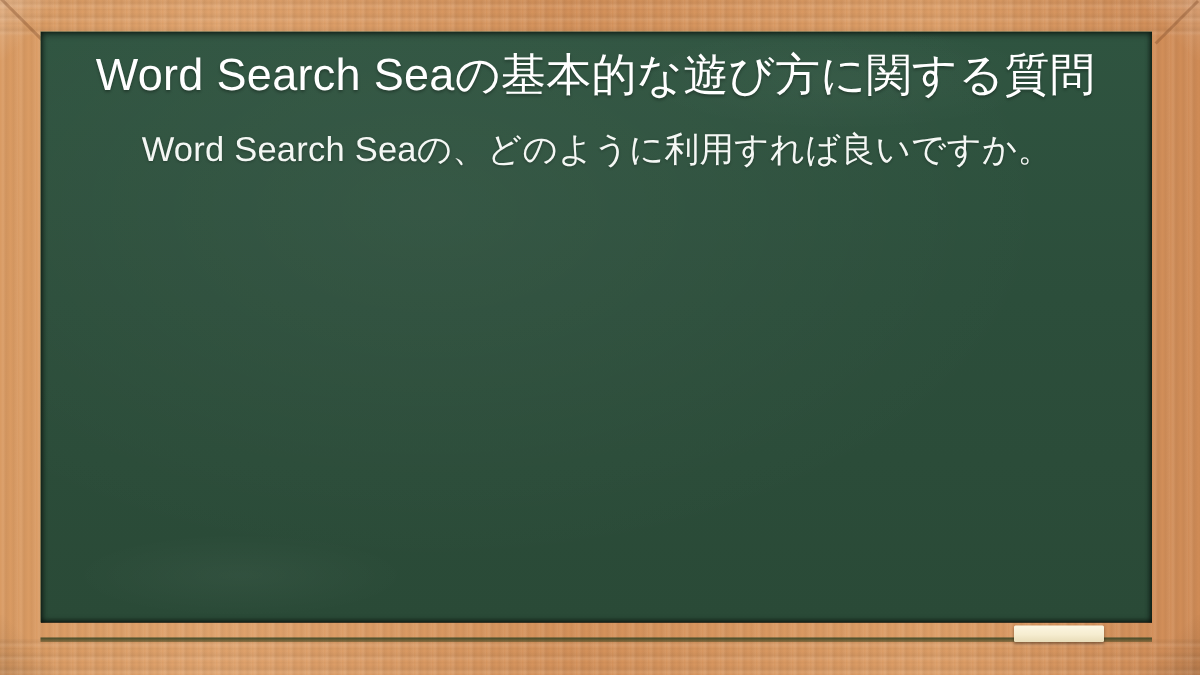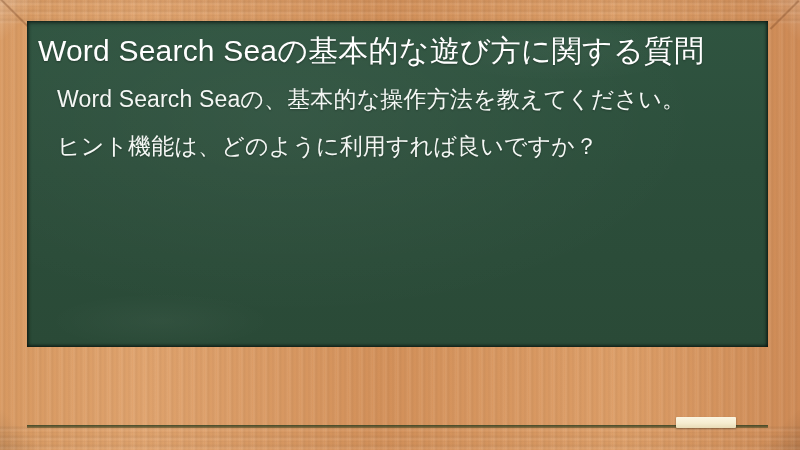--- a/index.html
+++ b/index.html
@@ -80,31 +80,32 @@
   }
   .seam.tl { top: 0;  left: 0;   transform: rotate(-45deg) translate(0, 0); }
   .seam.tr { top: 0;  right: 0;  transform: rotate(45deg); }
 
   
   #chalkboard {
     position: absolute;
     left: 27px;
     top: 21px;
     width: 741px;
-    height: 326px;
+    height: 394px;
     box-sizing: border-box;
     background:
       radial-gradient(ellipse at 35% 30%, rgba(255,255,255,0.045) 0%, rgba(255,255,255,0.0) 62%),
       linear-gradient(180deg, #2f5440 0%, #2c4e3b 45%, #2a4a37 100%);
     box-shadow:
       inset 0 2px 4px rgba(0,0,0,0.45),
       inset 0 -2px 3px rgba(0,0,0,0.35),
       inset 2px 0 3px rgba(0,0,0,0.30),
       inset -2px 0 3px rgba(0,0,0,0.30);
     overflow: hidden;
+    text-align: center;
   }
 
   
   #chalkboard::after {
     content: "";
     position: absolute;
     inset: 0;
     pointer-events: none;
     background:
       radial-gradient(ellipse 160px 40px at 18% 92%, rgba(255,255,255,0.035), rgba(255,255,255,0) 70%),
@@ -186,22 +187,21 @@
 
   <div class="seam tl"></div>
   <div class="seam tr"></div>
 
   <div id="chalkboard">
     <div id="board-content">
 
       <h1 id="page-title">Word Search Seaの基本的な遊び方に関する質問</h1>
 
       <ul id="question-list">
-        <li class="question-item">Word Search Seaの、基本的な操作方法を教えてください。</li>
-        <li class="question-item">ヒント機能は、どのように利用すれば良いですか？</li>
+        <li class="question-item">Word Search Seaの、どのように利用すれば良いですか。</li>
       </ul>
 
     </div>
   </div>
 
   <div id="board-ledge-shadow"></div>
   <div id="chalk-stick"></div>
 
 </div>
 

